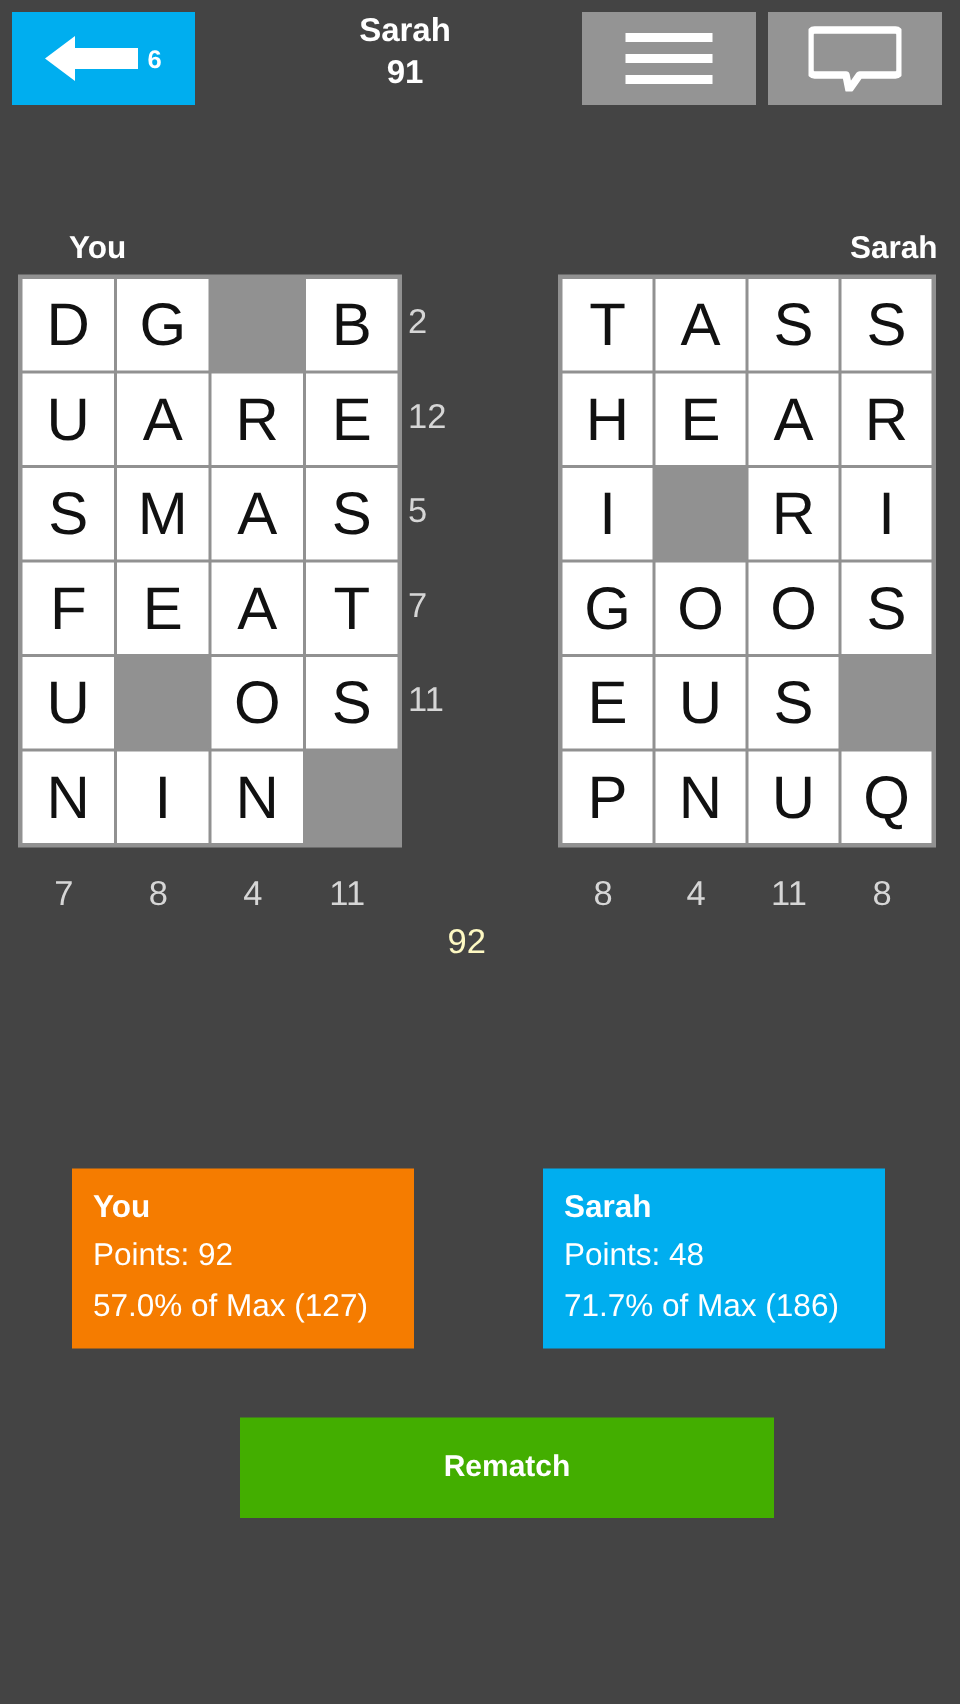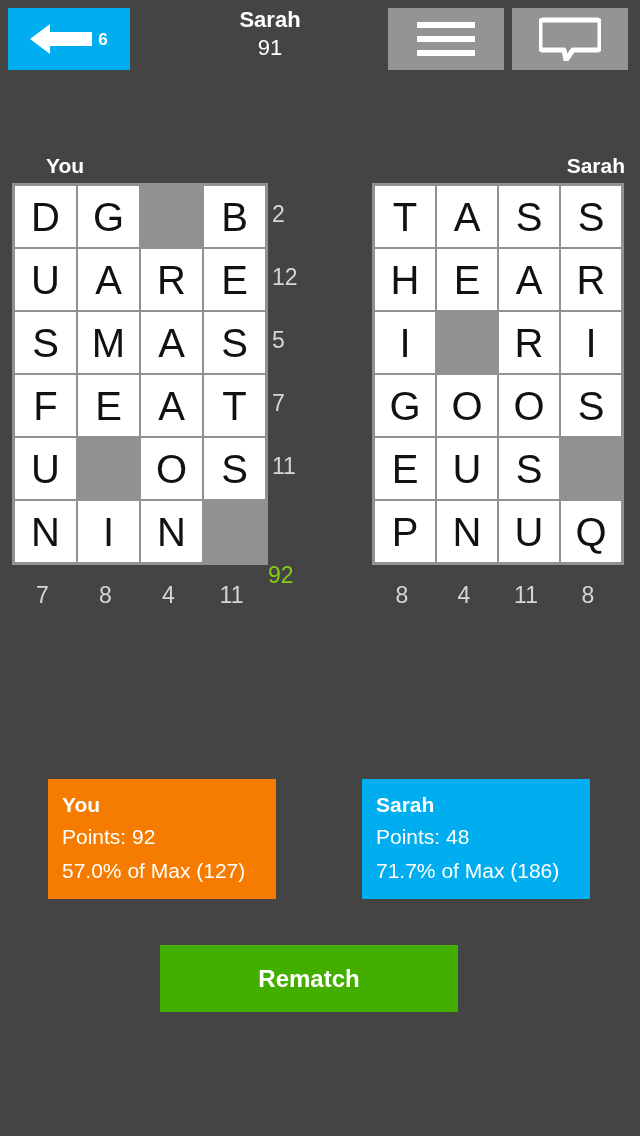--- a/index.html
+++ b/index.html
@@ -27,21 +27,21 @@
     margin-left:6px; line-height:1;
   }
   .header-center {
     position:absolute; left:160px; top:6px; width:220px;
     text-align:center;
   }
   .opp-name {
     color:#ffffff; font-size:22px; font-weight:bold; line-height:28px;
   }
   .opp-score {
-    color:#ffffff; font-size:22px; font-weight:normal; line-height:28px;
+    color:#ffffff; font-size:22px; font-weight:bold; line-height:28px;
   }
   .hdr-btn {
     position:absolute; top:8px; width:116px; height:62px;
     background:#949494;
     display:flex; align-items:center; justify-content:center;
     cursor:pointer;
   }
   .hdr-btn.menu { left:388px; }
   .hdr-btn.chat { left:512px; }
   .menu-icon { width:58px; height:34px; }
@@ -89,39 +89,39 @@
 
   .colscores {
     position:absolute; display:grid; gap:2px;
   }
   .colscores.left  { left:12px;  top:580px; grid-template-columns:repeat(4, 61px); width:256px; }
   .colscores.right { left:372px; top:580px; grid-template-columns:repeat(4, 60px); width:250px; }
   .colscore {
     text-align:center; color:#d6d6d6; font-size:23px; line-height:30px;
   }
   .total-score {
-    position:absolute; left:268px; top:560px; width:56px;
-    text-align:left; color:#84cc16; font-size:23px; line-height:30px;
+    position:absolute; left:268px; top:612px; width:56px;
+    text-align:right; color:#fef9c3; font-size:23px; line-height:30px;
   }
 
   
   .card {
     position:absolute; top:779px; width:228px; height:120px;
     padding:11px 14px; color:#ffffff;
   }
   .card.you   { left:48px;  background:#F57C00; }
   .card.opp   { left:362px; background:#00AEEF; }
   .card-title { font-size:21px; font-weight:bold; line-height:30px; }
   .card-line  { font-size:21px; line-height:34px; }
 
   
   .rematch {
-    position:absolute; left:160px; top:945px; width:298px; height:67px;
+    position:absolute; left:160px; top:945px; width:356px; height:67px;
     background:#43AE00; color:#ffffff;
-    font-size:24px; font-weight:bold;
+    font-size:20px; font-weight:bold;
     display:flex; align-items:center; justify-content:center;
     cursor:pointer; border:none;
     font-family:"Liberation Sans", sans-serif;
   }
 </style>
 </head>
 <body>
 
 <div class="header">
 

